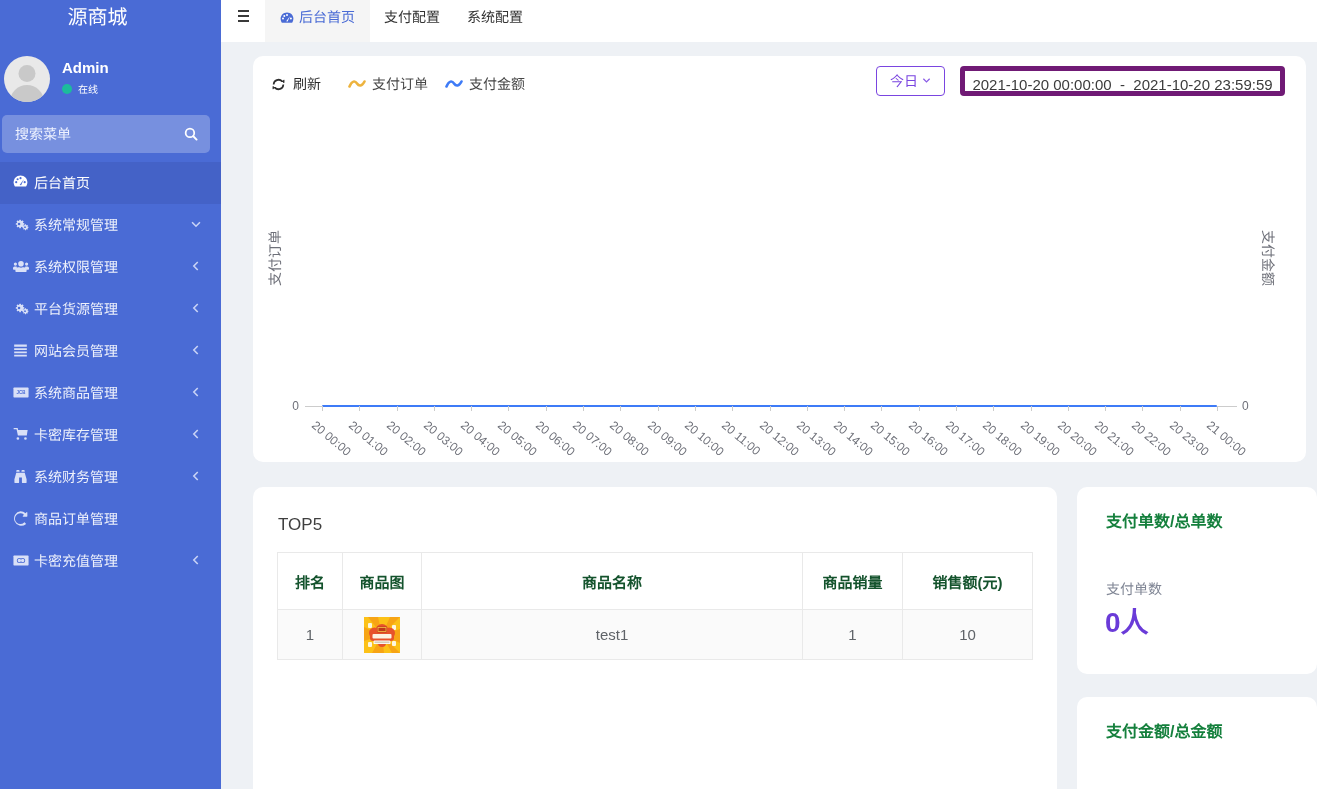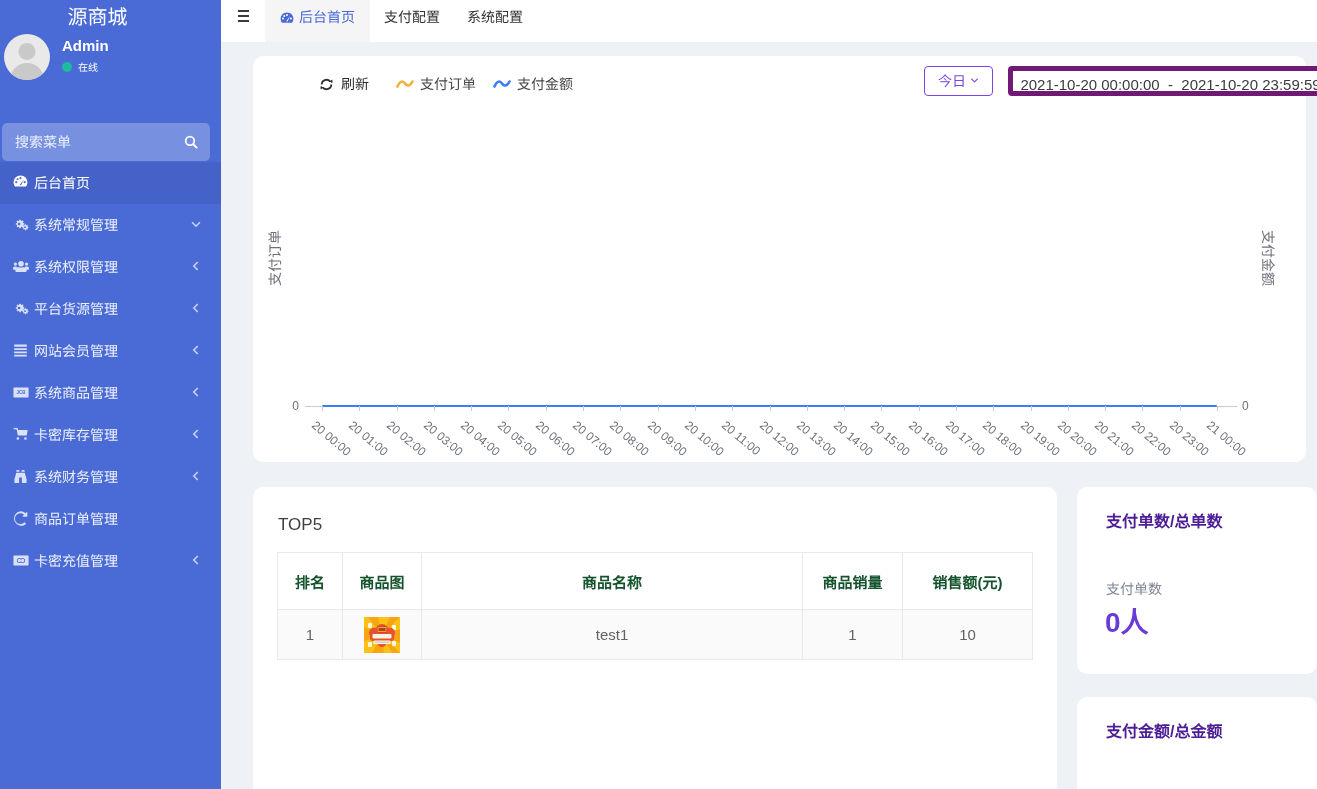--- a/index.html
+++ b/index.html
@@ -3,47 +3,47 @@
 <meta charset="utf-8">
 <title>后台首页</title>
 <style>
 * { margin:0; padding:0; box-sizing:border-box; }
 html,body { width:1317px; height:789px; overflow:hidden; }
 body { font-family:"Liberation Sans", sans-serif; background:#eef1f5; position:relative; }
 
 
 .sidebar { position:absolute; left:0; top:0; width:221px; height:789px; background:#4a6bd5; }
 .logo { height:33px; line-height:33px; padding-top:1px; padding-right:26px; text-align:center; color:#fff; font-size:20px; }
-.userpanel { position:relative; height:62px; margin-top:2px; }
+.userpanel { position:relative; height:62px; margin-top:24px; }
 .avatar { position:absolute; left:4px; top:-1px; width:46px; height:46px; border-radius:50%; background:#e9e9e9; overflow:hidden; }
 .uname { position:absolute; left:62px; top:2px; color:#fff; font-size:15px; font-weight:bold; }
 .ustatus { position:absolute; left:62px; top:24px; color:#fff; font-size:10px; }
 .dot { display:inline-block; width:10px; height:10px; border-radius:50%; background:#1cbc9c; margin-right:6px; vertical-align:-1px;}
-.search { position:absolute; left:2px; top:115px; width:208px; height:38px; background:rgba(255,255,255,.25); border-radius:5px; color:#eef2ff; font-size:14px; line-height:38px; padding-left:13px;margin-top:8px; }
+.search { position:absolute; left:2px; top:115px; width:208px; height:38px; background:rgba(255,255,255,.25); border-radius:5px; color:#eef2ff; font-size:14px; line-height:38px; padding-left:13px; }
 .search svg { position:absolute; right:12px; top:12px; }
 .menu { position:absolute; top:162px; left:0; width:221px; }
 .mi { position:relative; height:42px; line-height:42px; color:rgba(255,255,255,.9); font-size:14px; padding-left:34px; }
 .mi.active { background:#4462c7; color:#fff; }
 .mi .ic { position:absolute; left:13px; top:13px; width:16px; height:16px; }
 .mi .ic svg { display:block; }
 .mi .chev { position:absolute; right:18px; top:13px; width:14px; height:14px; opacity:.85; }
 .mi .chev svg { display:block; }
 
 
 .topbar { position:absolute; left:221px; top:0; right:0; height:42px; background:#fff; }
 .burger { position:absolute; left:17px; top:10px; width:11px; height:12px; }
 .burger i { display:block; height:2.3px; background:#3a3a3a; margin-bottom:2.5px; }
 .tab { position:absolute; top:0; height:42px; line-height:34px; font-size:14px; color:#333; }
 .tab1 { left:44px; width:105px; background:#f5f5f5; color:#4a6bd5; text-align:center; }
 .tab1 svg { vertical-align:-2px; margin-right:5px; }
 .tab2 { left:163px; } .tab3 { left:246px; }
 
 
 .card { position:absolute; background:#fff; border-radius:10px; }
-.chartcard { left:253px; top:56px; width:1053px; height:406px;padding-left:48px; }
+.chartcard { left:253px; top:56px; width:1053px; height:406px; }
 .toolbar { position:relative; height:66px; }
 .refresh { position:absolute; left:19px; top:17px; font-size:14px; color:#2b2b2b; }
 .leg1 { position:absolute; left:95px; top:17px; font-size:14px; color:#464646; }
 .leg2 { position:absolute; left:192px; top:17px; font-size:14px; color:#464646; }
 .btn-today { position:absolute; left:623px; top:10px; width:69px; height:30px; border:1px solid #7a45e0; border-radius:4px; color:#7a45e0; font-size:14px; text-align:center; line-height:28px; }
 .dateinput { position:absolute; left:707px; top:10px; width:325px; height:30px; border:5px solid #701a75; border-radius:4px; color:#3c3c3c; font-size:15px; text-align:center; line-height:28px; background:#fff; }
 
 .axisname { position:absolute; font-size:14px; color:#6E7079; white-space:nowrap; }
 .axl { left:-24px; top:192px; transform:rotate(-90deg); transform-origin:center; width:90px; text-align:center; }
 .axr { left:971px; top:192px; transform:rotate(90deg); transform-origin:center; width:90px; text-align:center; }
@@ -60,21 +60,21 @@
 .toptitle { position:absolute; left:25px; top:28px; font-size:17px; color:#3f3f3f; }
 table.t5 { position:absolute; left:24px; top:65px; border-collapse:collapse; font-size:15px; color:#5f6368; }
 .t5 th, .t5 td { border:1px solid #e9e9e9; text-align:center; }
 .t5 th { height:57px; font-weight:bold; color:#14532d; background:#fff; }
 .t5 td { height:50px; background:#fafafa; }
 .pimg { display:inline-block; width:36px; height:36px; vertical-align:middle; }
 
 
 .rc1 { left:1077px; top:487px; width:240px; height:187px; }
 .rc2 { left:1077px; top:697px; width:240px; height:180px; }
-.rtitle { position:absolute; left:29px; top:21px; font-size:16px; font-weight:bold; color:#4c1d95; }
+.rtitle { position:absolute; left:29px; top:21px; font-size:16px; font-weight:bold; color:#15803d; }
 .rlabel { position:absolute; left:29px; top:91px; font-size:14px; color:#808695; }
 .rvalue { position:absolute; left:28px; top:113px; font-size:28px; font-weight:bold; color:#6a3bd8; }
 </style>
 </head>
 <body>
 
 <div class="sidebar">
   <div class="logo">源商城</div>
   <div class="userpanel">
     <div class="avatar">

